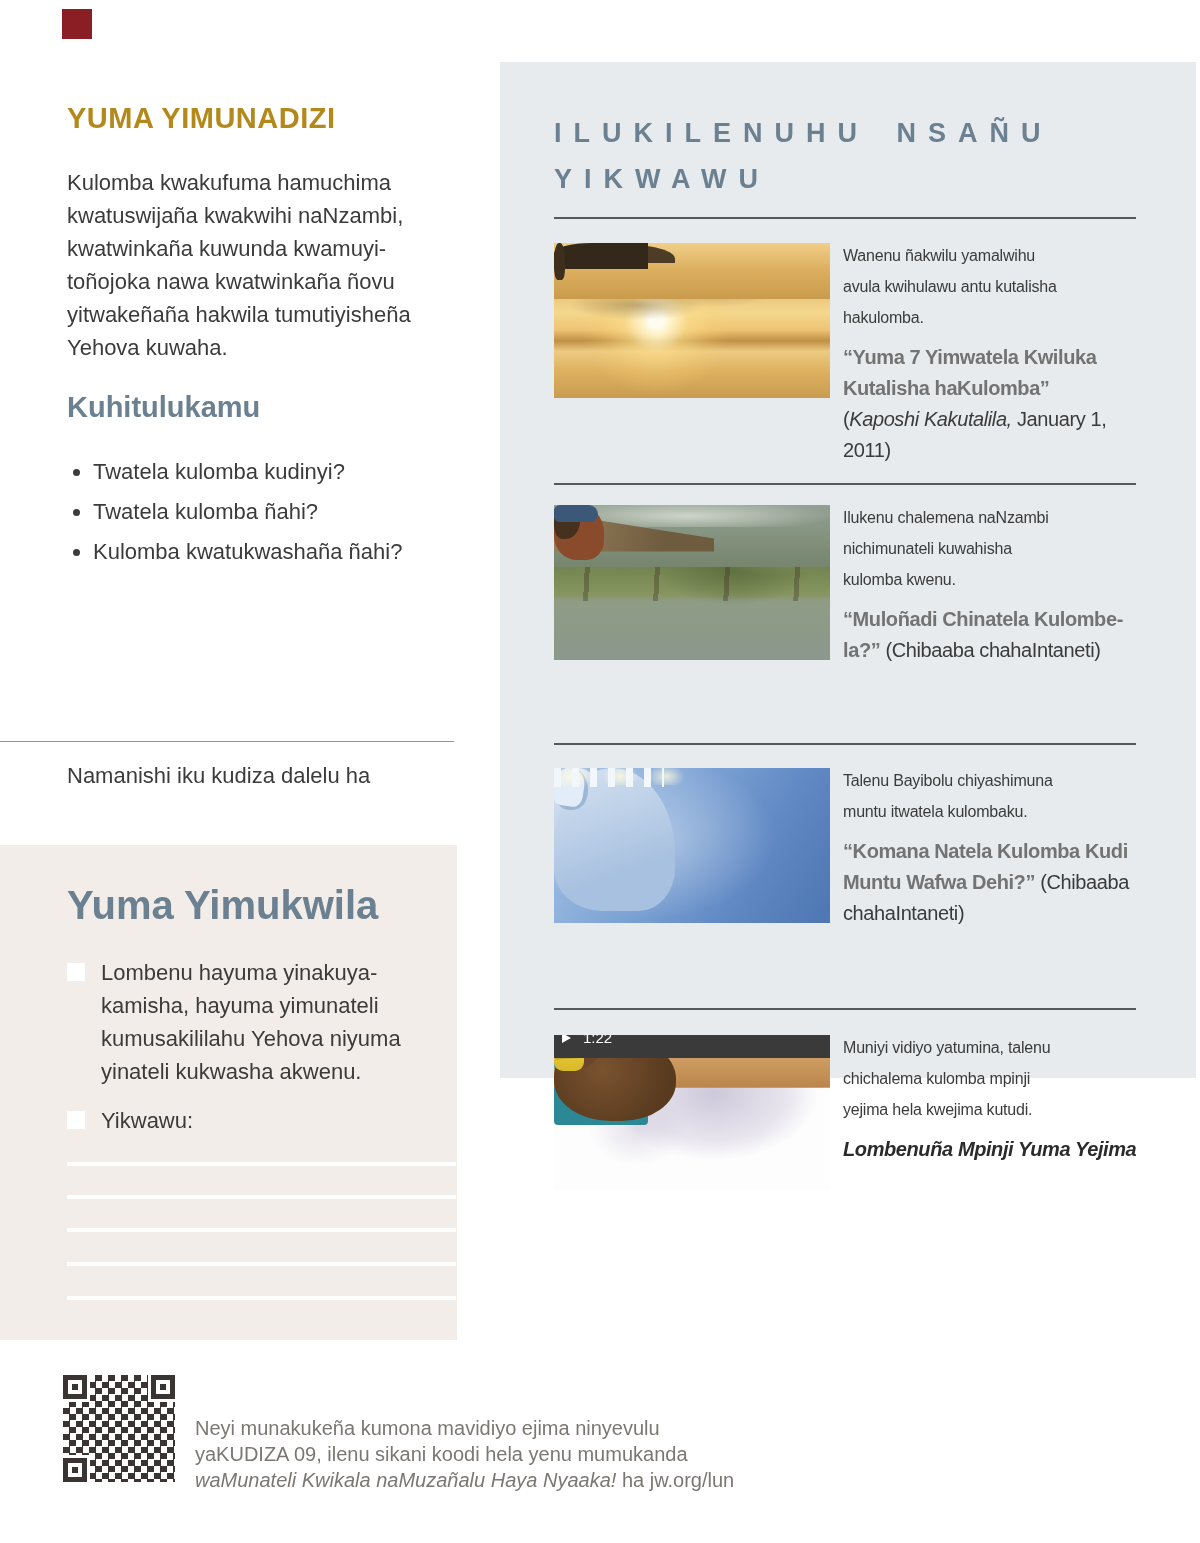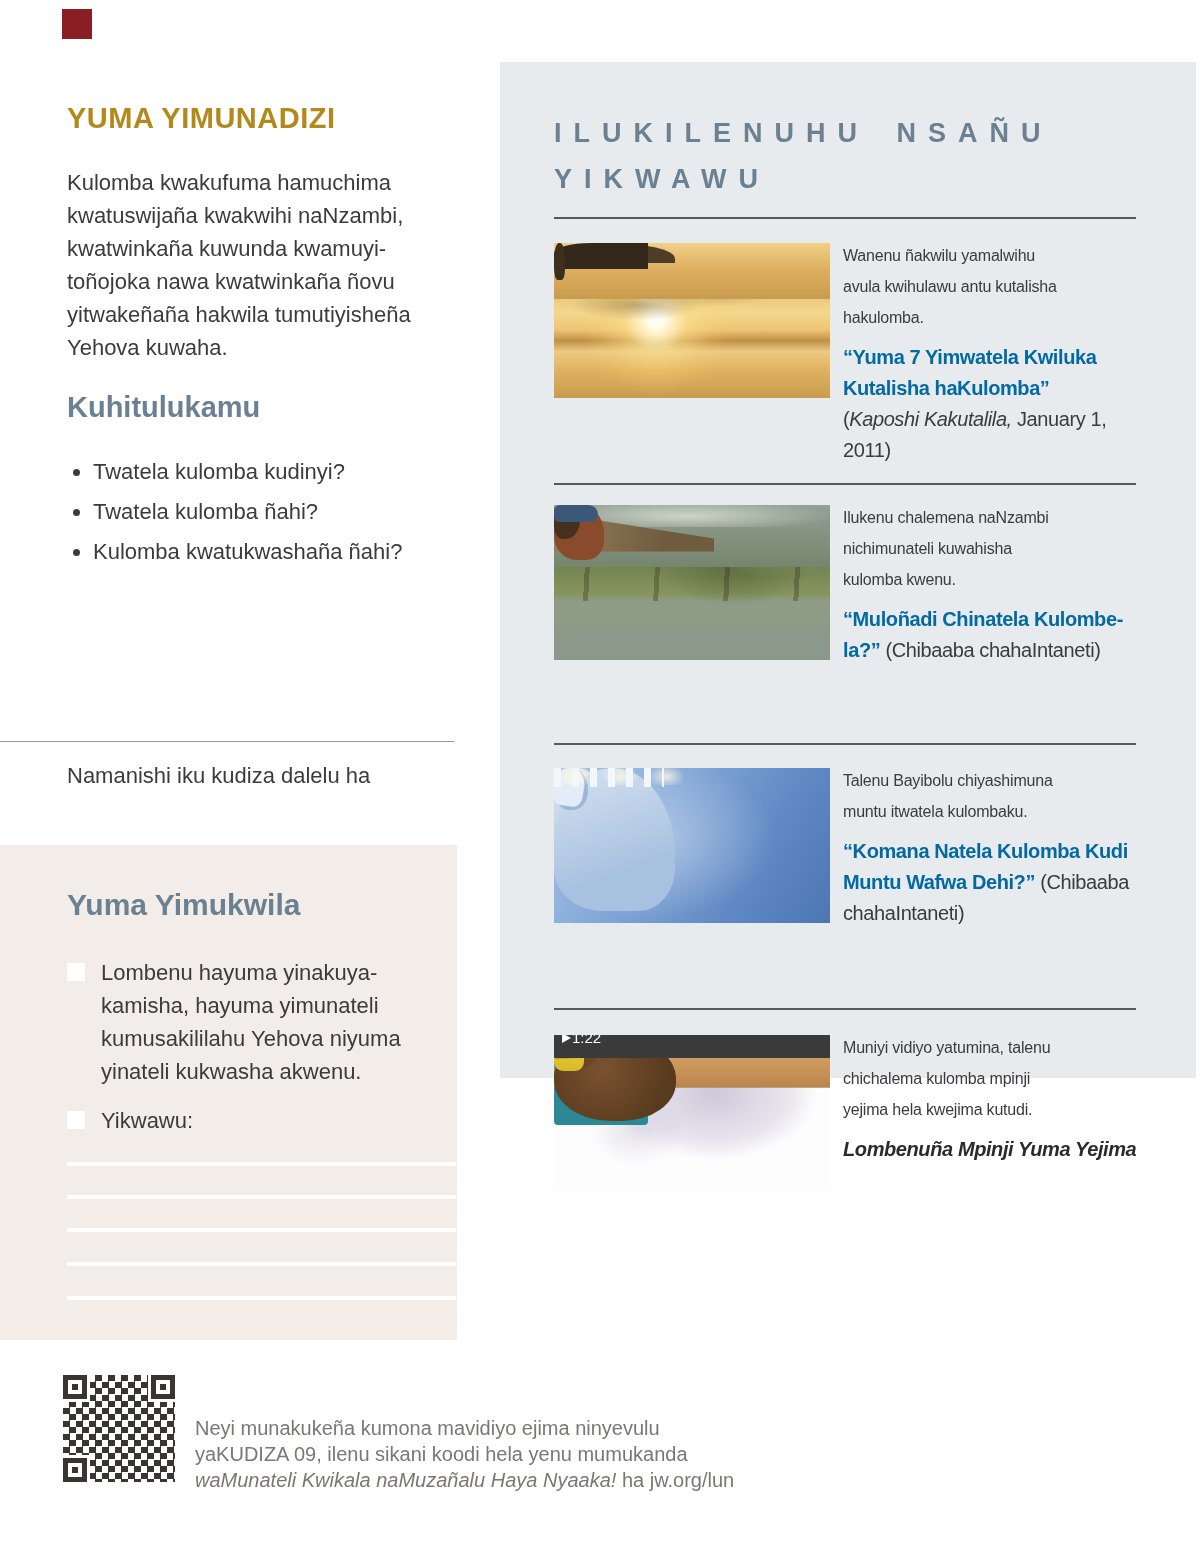--- a/index.html
+++ b/index.html
@@ -6,37 +6,37 @@
     --c-accent-red:#8b1e24; --c-gold:#b3891c; --c-slate:#6b8090;
     --c-panel-bg:#e7ebee; --c-box-bg:#f2ede8; --c-text:#3b3b3b;
     --c-divider-dark:#55585c; --c-divider-light:#969696;
     --c-footer-text:#7b7773; --c-badge-bg:#3a3a3a; --c-qr-dark:#3a3433;
   }
   *{margin:0;padding:0;box-sizing:border-box;}
   body{font-family:"Liberation Sans","DejaVu Sans",sans-serif;background:#fff;}
   .page{position:relative;width:1200px;height:1543px;background:#fff;overflow:hidden;}
   .lines{white-space:pre-line;}
   .runs{white-space:pre-line;}
-  .run-b{font-weight:700;color:#0369a1;}
+  .run-b{font-weight:700;color:#737373;}
   .run-i{font-style:italic;margin-top:16px;}
   .run-bi{font-weight:700;font-style:italic;color:#2b2b2b;}
   .run-r{font-weight:400;}
 
   
   .red-square{position:absolute;left:62px;top:9px;width:30px;height:30px;background:var(--c-accent-red,#8b1e24);}
   .intro-title{position:absolute;left:67px;top:101px;font-size:29px;line-height:34px;font-weight:700;letter-spacing:.5px;color:var(--c-gold,#b3891c);}
   .intro-par{position:absolute;left:67px;top:166px;width:400px;font-size:22px;line-height:33px;color:var(--c-text,#3b3b3b);}
   .review-title{position:absolute;left:67px;top:389px;font-size:29px;line-height:36px;font-weight:700;color:var(--c-slate,#6b8090);}
   .questions{position:absolute;left:67px;top:452px;width:400px;list-style:disc;padding-left:26px;color:var(--c-text,#3b3b3b);}
   .questions li{font-size:22px;line-height:40px;}
   .left-divider{position:absolute;left:0;top:741px;width:454px;height:0;border:none;border-top:1px solid var(--c-divider-light,#969696);}
   .note-line{position:absolute;left:67px;top:759px;width:400px;font-size:22px;line-height:33px;color:var(--c-text,#3b3b3b);}
 
   .answer-box{position:absolute;left:0;top:845px;width:457px;height:495px;background:var(--c-box-bg,#f2ede8);}
-  .answer-title{position:absolute;left:67px;top:42px;font-size:30px;line-height:36px;font-weight:700;color:var(--c-slate,#6b8090);}
+  .answer-title{position:absolute;left:67px;top:42px;font-size:40px;line-height:36px;font-weight:700;color:var(--c-slate,#6b8090);}
   .check-row .checkbox{position:absolute;width:18px;height:18px;background:#fff;}
   .cb1{left:67px;top:118px;}
   .cb2{left:67px;top:266px;}
   .check-text{position:absolute;left:101px;width:350px;font-size:22px;line-height:33px;color:var(--c-text,#3b3b3b);}
   .ct1{top:111px;}
   .ct2{top:259px;}
   .wline{position:absolute;left:67px;width:389px;height:4px;background:#fff;}
 
   
   .panel{position:absolute;left:500px;top:62px;width:696px;height:1016px;background:var(--c-panel-bg,#e7ebee);}
@@ -84,21 +84,21 @@
   .p4-blob{background:radial-gradient(48% 55% at 58% 38%,rgba(168,158,190,.55),rgba(182,173,203,.3) 55%,transparent 78%),radial-gradient(25% 35% at 30% 60%,rgba(168,158,190,.3),transparent 70%);}
   .p4-chair{position:absolute;left:46%;top:16%;width:34%;height:58%;background:#2b8894;border-radius:10px 10px 4px 4px;}
   .p4-table{position:absolute;left:0;bottom:0;top:auto;width:100%;height:34%;background:linear-gradient(180deg,#dcae76 0%,#c9965c 60%,#ba854c 100%);clip-path:polygon(0 42%,100% 4%,100% 100%,0 100%);}
   .p4-shirt{position:absolute;left:41%;top:58%;width:84px;height:36px;background:repeating-linear-gradient(88deg,#4ba4b4 0 7px,#eaf4f6 7px 14px);border-radius:45% 45% 10% 10%;}
   .p4-face{position:absolute;left:50%;top:44%;width:44px;height:38px;background:#c68a58;border-radius:48%;}
   .p4-hair{position:absolute;left:36%;top:2%;width:122px;height:86px;background:radial-gradient(circle at 40% 40%,#7a5230,#583a1e 75%);border-radius:52% 55% 48% 50%;}
   .p4-bun{position:absolute;left:34%;top:0;width:44px;height:34px;background:#6b4628;border-radius:50%;}
   .p4-arm{position:absolute;left:38%;top:72%;width:60px;height:14px;background:#c68a58;border-radius:8px;transform:rotate(8deg);}
   .p4-cup{position:absolute;left:17%;bottom:16%;top:auto;width:30px;height:36px;background:linear-gradient(180deg,#efd23d,#d9b92a);border-radius:3px 3px 9px 9px;}
   .p4-book{position:absolute;left:52%;bottom:7%;top:auto;width:78px;height:20px;background:linear-gradient(180deg,#bcd98a 0 70%,#3e7f8a 70% 100%);border-radius:2px;transform:rotate(-4deg);box-shadow:0 2px 0 rgba(0,0,0,.15);}
-  .badge{position:absolute;left:4px;top:5px;height:23px;display:flex;align-items:center;gap:1px;padding:0 10px 18px 8px;background:var(--c-badge-bg,#3a3a3a);color:#fff;font-size:15px;inset:auto;}
+  .badge{position:absolute;left:4px;top:5px;height:23px;display:flex;align-items:center;gap:12px;padding:0 10px 18px 8px;background:var(--c-badge-bg,#3a3a3a);color:#fff;font-size:15px;inset:auto;}
   .badge{left:4px;top:5px;}
   .play{width:0;height:0;border-left:9px solid #fff;border-top:5px solid transparent;border-bottom:5px solid transparent;}
 
   
   .qr{position:absolute;left:63px;top:1375px;width:112px;height:107px;background:repeating-conic-gradient(var(--c-qr-dark,#3a3433) 0% 25%,#fff 0% 50%);background-size:13px 13px;}
   .finder{position:absolute;width:24px;height:24px;background:#fff;border:5px solid var(--c-qr-dark,#3a3433);box-shadow:0 0 0 3px #fff;}
   .finder::after{content:"";position:absolute;inset:4px;background:var(--c-qr-dark,#3a3433);}
   .f-tl{left:0;top:0;} .f-tr{right:0;top:0;} .f-bl{left:0;bottom:0;}
   .footer-text{position:absolute;left:195px;top:1415px;width:860px;font-size:20px;line-height:26px;color:var(--c-footer-text,#7b7773);}
 </style>

